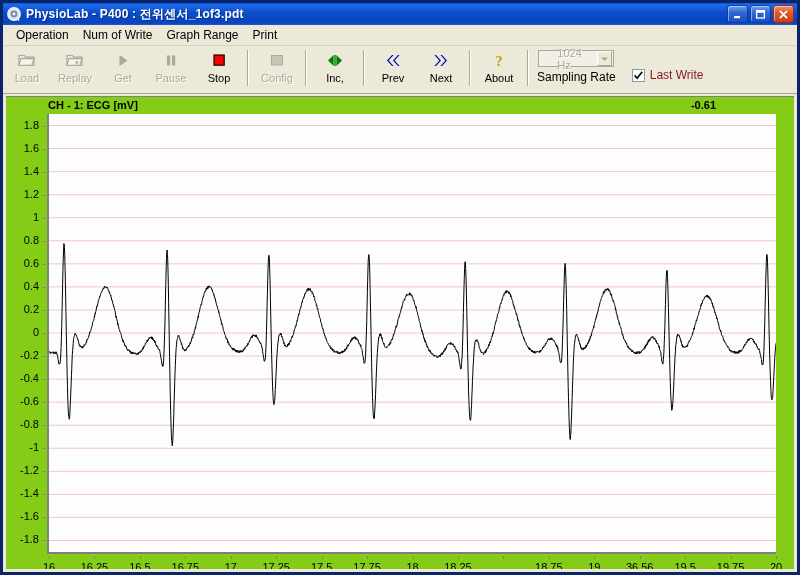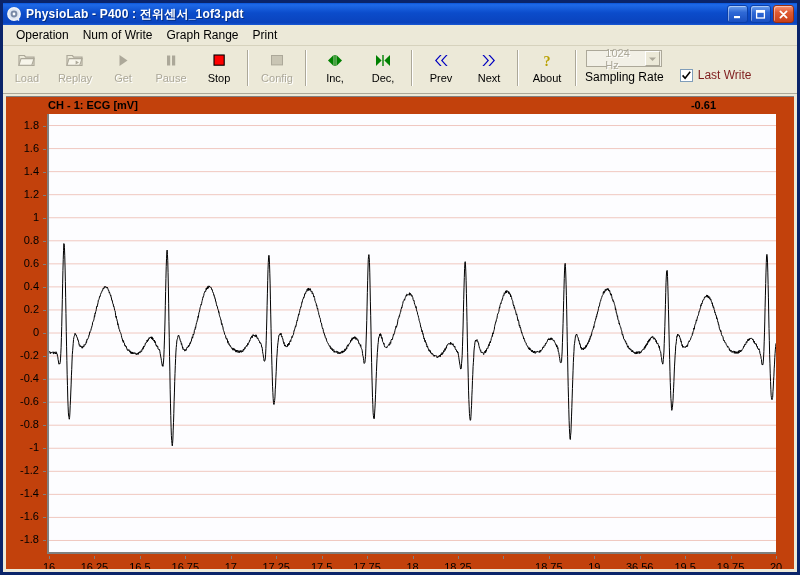--- a/index.html
+++ b/index.html
@@ -100,21 +100,21 @@
   }
   .cbox{
     width:13px;height:13px;box-sizing:border-box;
     border:1px solid #7f9db9;background:#fff;
     display:flex;align-items:center;justify-content:center;margin-right:5px;
   }
   .lastwrite .lbl{font-size:12px;color:#7f1d1d;}
   
   #chartwrap{
     position:absolute;left:3px;top:93px;right:3px;bottom:3px;
-    background:#c2410c;
+    background:#84cc16;
     border-top:1px solid #808080;
     overflow:hidden;
   }
   #ch-title{
     position:absolute;left:42px;top:2px;font-size:11px;font-weight:bold;color:#000;
     white-space:nowrap;
   }
   #ch-value{
     position:absolute;right:78px;top:2px;font-size:11px;font-weight:bold;color:#000;
   }
@@ -250,30 +250,20 @@
       <span class="glyph">
         <svg width="20" height="15" viewBox="0 0 20 15">
           <path d="M8.6 2 L3 7.5 L8.6 13 z" fill="#008000"></path>
           <path d="M11.4 2 L17 7.5 L11.4 13 z" fill="#008000"></path>
           <rect x="9.3" y="2" width="1.4" height="11" fill="#008000"></rect>
         </svg>
       </span>
       <span class="lbl">Inc,</span>
     </div>
 
-    <div class="tb-btn enabled">
-      <span class="glyph">
-        <svg width="20" height="15" viewBox="0 0 20 15">
-          <path d="M3 2 L8.6 7.5 L3 13 z" fill="#008000"></path>
-          <path d="M17 2 L11.4 7.5 L17 13 z" fill="#008000"></path>
-          <rect x="9.3" y="2" width="1.4" height="11" fill="#008000"></rect>
-        </svg>
-      </span>
-      <span class="lbl">Dec,</span>
-    </div>
 
     <span class="tb-sep"></span>
 
     <div class="tb-btn enabled">
       <span class="glyph">
         <svg width="20" height="15" viewBox="0 0 20 15">
           <path d="M9 2 L4 7.5 L9 13 L10.6 13 L5.6 7.5 L10.6 2 z" fill="#0000c0"></path>
           <path d="M15 2 L10 7.5 L15 13 L16.6 13 L11.6 7.5 L16.6 2 z" fill="#0000c0"></path>
         </svg>
       </span>

